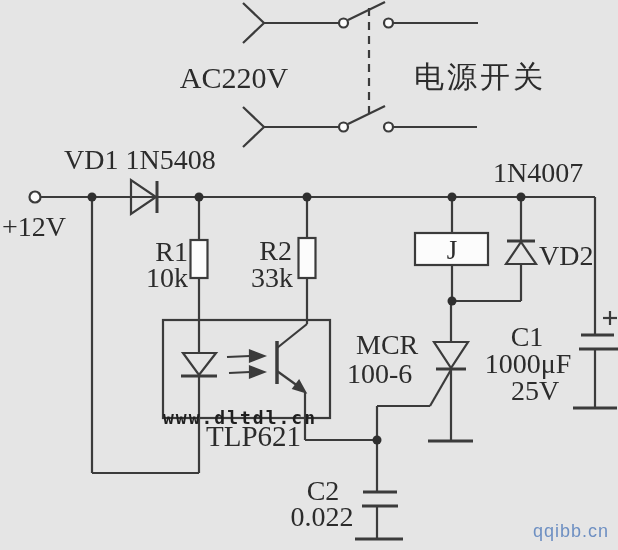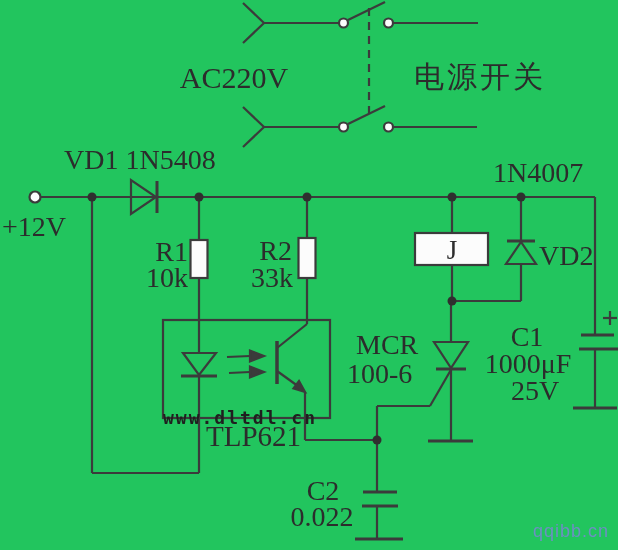--- a/index.html
+++ b/index.html
@@ -1,17 +1,17 @@
 <!DOCTYPE html>
 <html><head>
 <meta charset="utf-8">
 <style>
   html,body{margin:0;padding:0;background:#ffffff;}
   .stage{
-    position:relative;width:618px;height:550px;background:#22c55e;
+    position:relative;width:618px;height:550px;background:#e5e5e5;
     font-family:"Liberation Serif",serif;overflow:hidden;
   }
   svg{display:block;}
   text{fill:#2c2c2c;font-family:"Liberation Serif",serif;}
   .wm-dark{font-family:"DejaVu Sans Mono",monospace;font-weight:bold;fill:#1f1f1f;letter-spacing:2px;}
   .wm-blue{font-family:"Liberation Sans",sans-serif;fill:#6d8fc2;letter-spacing:1px;}
   .cjk{letter-spacing:3px;}
 </style>
 </head>
 <body>

